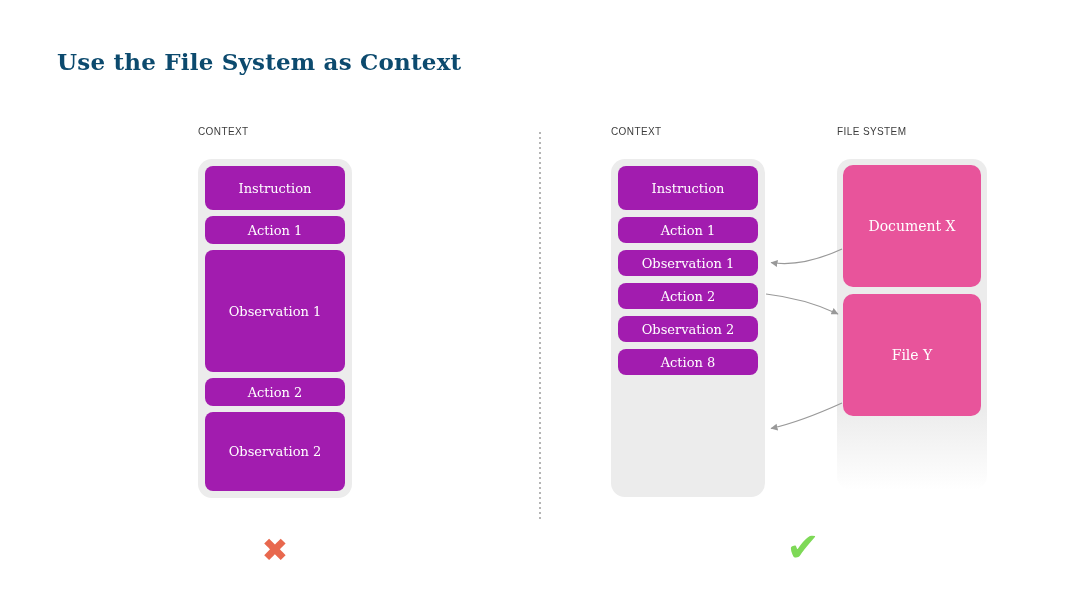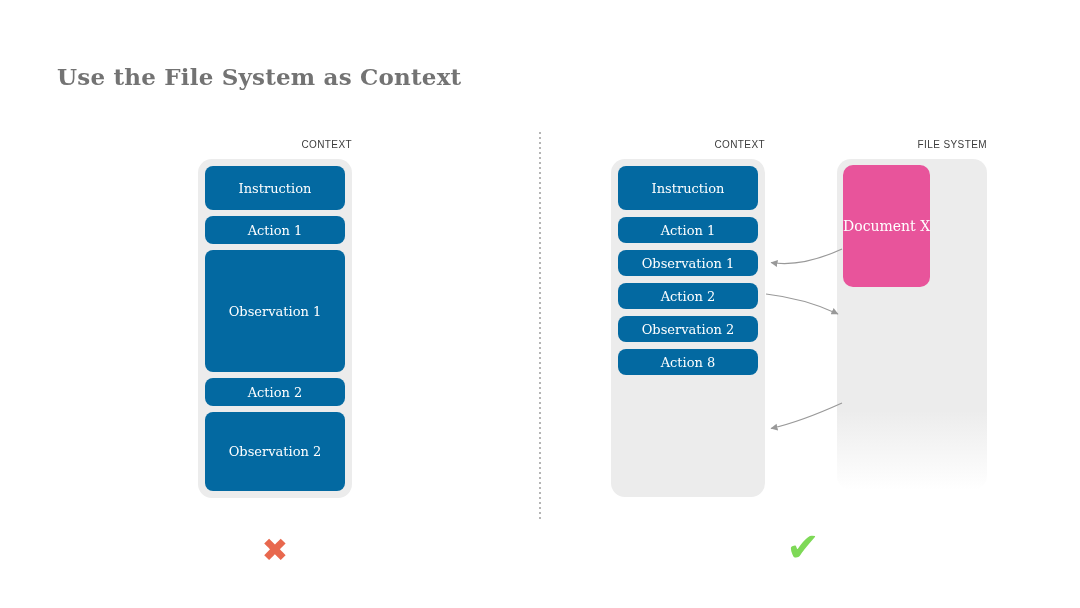--- a/index.html
+++ b/index.html
@@ -2,55 +2,55 @@
 <html><head>
 <meta charset="utf-8">
 <style>
   html,body { margin:0; padding:0; }
   body {
     width:1080px; height:608px; position:relative; overflow:hidden;
     background:#ffffff;
     font-family:"Liberation Sans", sans-serif;
   }
   .title {
-    position:absolute; left:57px; top:63px;
+    position:absolute; left:57px; top:48px;
     font-family:"DejaVu Serif", serif; font-weight:700;
-    font-size:23px; color:#737373; letter-spacing:0.2px;
+    font-size:23px; color:#0c4a6e; letter-spacing:0.2px;
   }
   .col-label {
-    position:absolute; top:139px; font-size:10px; letter-spacing:0.4px;
-    color:#3c3c3c; text-align:right; font-family:"Liberation Sans", sans-serif;
+    position:absolute; top:126px; font-size:10px; letter-spacing:0.4px;
+    color:#3c3c3c; text-align:left; font-family:"Liberation Sans", sans-serif;
   }
   .col-label.left-ctx-label  { left:198px; width:154px; }
   .col-label.right-ctx-label { left:611px; width:154px; }
   .col-label.fs-label        { left:837px; width:150px; }
 
   .ctx {
     position:absolute; background:#ececec; border-radius:14px;
     padding:7px; box-sizing:border-box; display:flex; flex-direction:column;
   }
   .left-ctx  { left:198px; top:159px; width:154px; height:339px; gap:6px; }
   .right-ctx { left:611px; top:159px; width:154px; height:338px; gap:7px; }
 
   .gbox {
-    background:#0369a1; border-radius:8px; color:#ffffff;
+    background:#a21caf; border-radius:8px; color:#ffffff;
     font-family:"DejaVu Serif", serif; font-size:13px;
     display:flex; align-items:center; justify-content:center;
     flex-shrink:0; text-align:center;
   }
   .h44  { height:44px; }
   .h28  { height:28px; }
   .h122 { height:122px; }
   .h79  { height:79px; }
   .h26  { height:26px; }
 
   .fs-ctx {
     position:absolute; left:837px; top:159px; width:150px; height:331px;
     border-radius:14px; padding:6px; box-sizing:border-box;
-    display:flex; flex-direction:row; gap:7px;
+    display:flex; flex-direction:column; gap:7px;
     background:linear-gradient(to bottom, #ececec 0%, #ececec 76%, rgba(236,236,236,0) 100%);
   }
   .pbox {
     background:#e8549b; border-radius:10px; color:#ffffff;
     font-family:"DejaVu Serif", serif; font-size:14px;
     display:flex; align-items:center; justify-content:center;
     height:122px; flex-shrink:0;
   }
 
   .divider {
@@ -90,20 +90,21 @@
   <div class="gbox h26">Action 1</div>
   <div class="gbox h26">Observation 1</div>
   <div class="gbox h26">Action 2</div>
   <div class="gbox h26">Observation 2</div>
   <div class="gbox h26">Action 8</div>
 </div>
 
 <div class="col-label fs-label">FILE SYSTEM</div>
 <div class="fs-ctx">
   <div class="pbox">Document X</div>
+  <div class="pbox">File Y</div>
 </div>
 
 <svg class="arrows" viewBox="0 0 1080 608">
   <defs>
     <marker id="ah" markerWidth="8" markerHeight="8" refX="6.5" refY="3.5" orient="auto" markerUnits="userSpaceOnUse">
       <path d="M0,0 L7,3.5 L0,7 Z" fill="#999999"></path>
     </marker>
   </defs>
   <path d="M 842 249 C 818 260 793 266 771 262.5" fill="none" stroke="#999999" stroke-width="1.2" marker-end="url(#ah)"></path>
   <path d="M 766 294 C 792 297 817 304 838 314" fill="none" stroke="#999999" stroke-width="1.2" marker-end="url(#ah)"></path>

